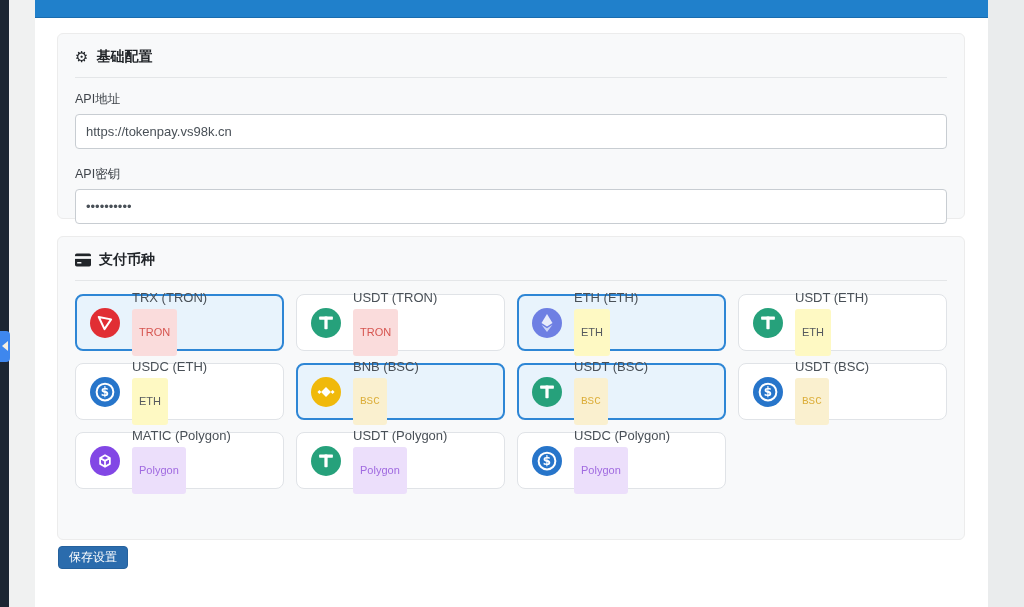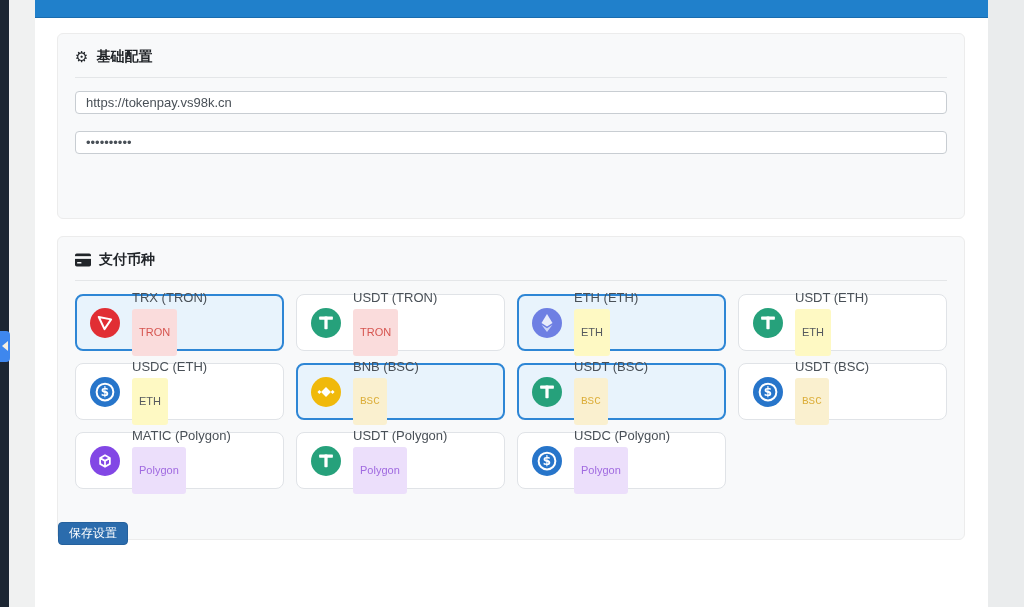--- a/index.html
+++ b/index.html
@@ -29,21 +29,21 @@
           border:1px solid #ececec; border-radius:6px; padding:14px 17px; }
   .card-basic   { top:33px;  height:186px; }
   .card-payment { top:236px; height:304px; }
 
   .card h2 { display:flex; align-items:center; gap:8px; font-size:14px; font-weight:700; color:#212529; }
   .h-icon { font-family:"DejaVu Sans",sans-serif; font-size:15px; line-height:1; color:#212529; }
   .h-icon svg { display:block; }
   .card hr { border:none; border-top:1px solid #e4e6e8; margin:11px 0 13px; }
 
   .field label { display:block; font-size:12.5px; color:#3f444a; margin-bottom:6px; }
-  .field input { display:block; width:100%; height:23px; background:#ffffff;
+  .field input { display:block; width:100%; height:35px; background:#ffffff;
                  border:1px solid #c8cdd2; border-radius:4px; padding:0 10px;
                  font-size:13px; color:#495057; font-family:inherit; outline:none; }
   .field + .field { margin-top:17px; }
   .help { margin-top:6px; font-size:12px; color:#969ca1; }
   .help code { background:#e4e6e8; color:#6c757d; border-radius:2px; padding:0 4px;
                font-family:"DejaVu Sans Mono",monospace; font-size:11px; }
 
   
   .grid { display:grid; grid-template-columns:repeat(4,1fr); gap:12px; }
   .tile { height:57px; background:#ffffff; border:1px solid #e0e3e7; border-radius:8px;
@@ -52,21 +52,21 @@
   .coin { width:30px; height:30px; flex:0 0 30px; }
   .coin svg { width:30px; height:30px; display:block; }
   .tile-info { display:flex; flex-direction:column; gap:4px;text-align:right; }
   .tile-name { font-size:13px; color:#495057; }
   .badge { align-self:flex-start; font-size:11px; line-height:1; padding:18px 7px; border-radius:3px; }
   .b-tron    { background:#fadcdc; color:#d65550; }
   .b-eth     { background:#fef9c3; color:#55595e; }
   .b-bsc     { background:#faf0cf; color:#dcae3a;font-family:Liberation Mono, monospace; }
   .b-polygon { background:#ecdffb; color:#a06ae0; }
 
-  .save-btn { position:absolute; left:23px; top:522px; height:23px; padding:0 10px;
+  .save-btn { position:absolute; left:23px; top:546px; height:23px; padding:0 10px;
               background:#2b6cad; border:1px solid #25619d; border-radius:4px;
               color:#ffffff; font-size:12px; font-family:inherit; cursor:pointer; }
 </style>
 </head>
 <body>
 
 <div class="screen">
   <div class="edge-dark"></div>
   <div class="gutter-left"></div>
   <div class="gutter-right"></div>
@@ -78,23 +78,25 @@
   <div class="main">
     <div class="topbar"></div>
 
     <section class="card card-basic">
       <h2>
         <span class="h-icon">⚙</span>
         <span>基础配置</span>
       </h2>
       <hr>
       <div class="field">
+        <label>API地址</label>
         <input type="text" value="https://tokenpay.vs98k.cn" style="">
       </div>
       <div class="field">
+        <label>API密钥</label>
         <input type="text" value="••••••••••" style="">
       </div>
     </section>
 
     <section class="card card-payment">
       <h2>
         <span class="h-icon">
           <svg width="16" height="14" viewBox="0 0 20 16">
             <rect x="0" y="0" width="20" height="16" rx="2.2" fill="#212529"></rect>
             <rect x="0" y="3.2" width="20" height="3.4" fill="#f8f9fa"></rect>

